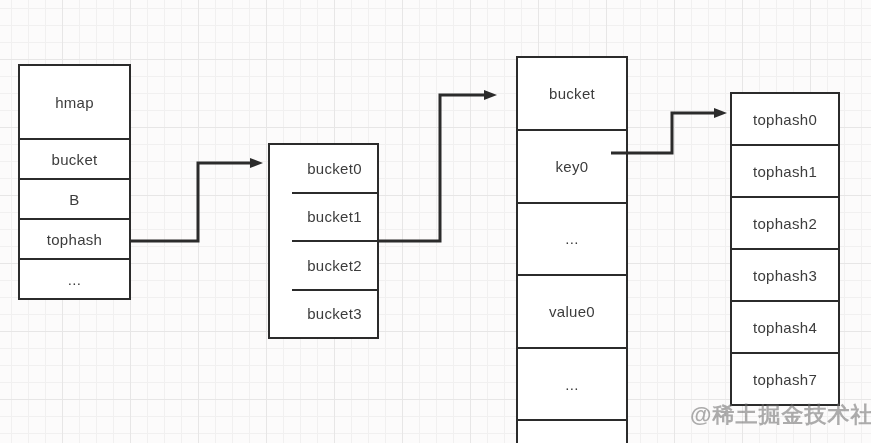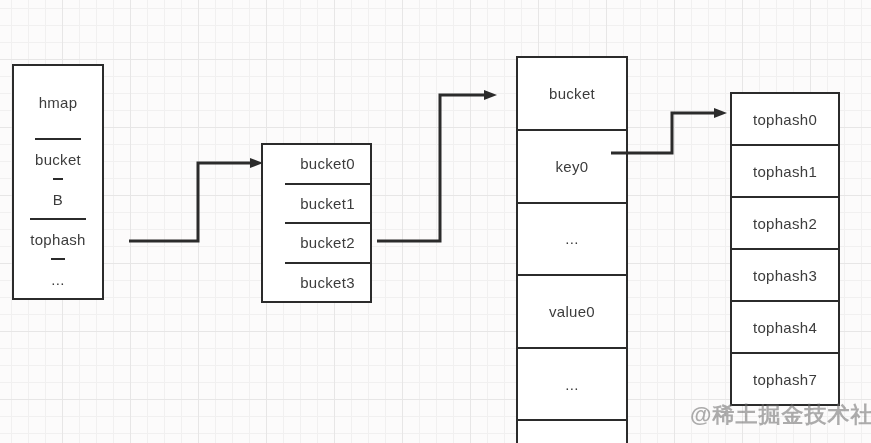--- a/index.html
+++ b/index.html
@@ -35,24 +35,24 @@
     justify-content: center;
     font-size: 15px;
     color: #3c3c3c;
     letter-spacing: 0.3px;
     border-top: 2.5px solid #2b2b2b;
     background: #ffffff;
   }
   .cell:first-child { border-top: none; }
   .cell.tall { flex: none; }
 
-  #hmap-box    { left: 12px;  top: 64px;  width: 92px; height: 236px; align-items: center; }
+  #hmap-box    { left: 18px;  top: 64px;  width: 113px; height: 236px; }
   #hmap-box .tall { height: 72px; }
 
-  #buckets-box { left: 261px; top: 143px; width: 111px; height: 160px; padding-left: 22px; }
+  #buckets-box { left: 268px; top: 143px; width: 111px; height: 196px; padding-left: 22px; }
 
   #bucket-box  { left: 516px; top: 56px;  width: 112px; height: 438px; }
   #bucket-box .tall { height: 71px; }
 
   #tophash-box { left: 730px; top: 92px;  width: 110px; height: 314px; }
 
   .arrow-layer {
     position: absolute;
     left: 0; top: 0;
     width: 871px; height: 443px;

